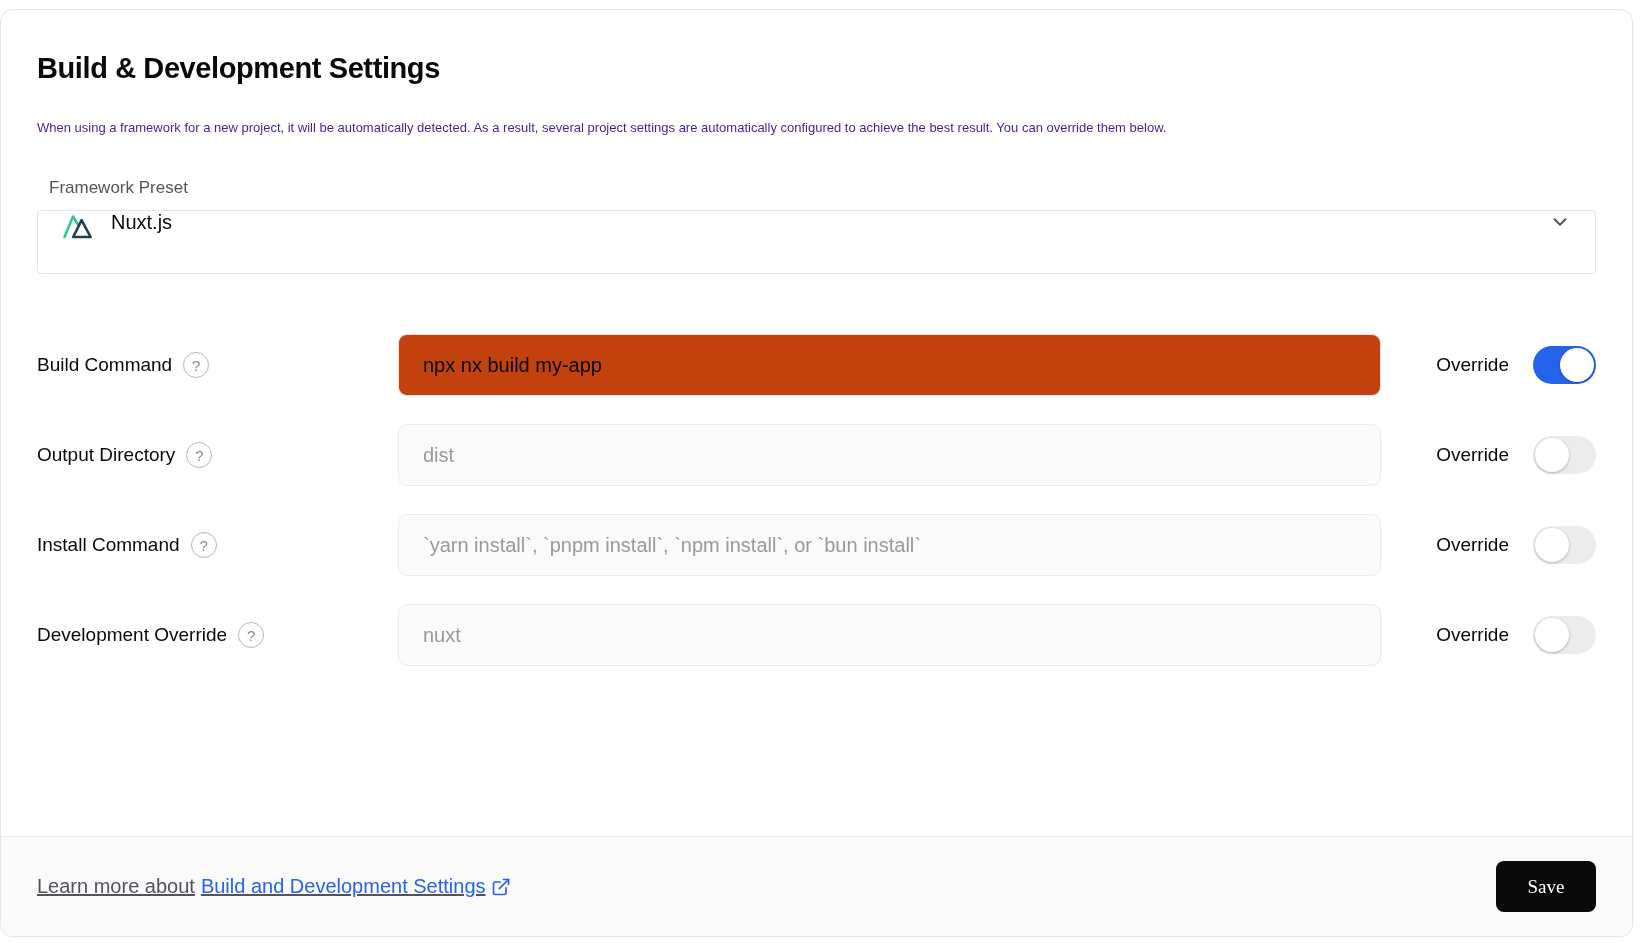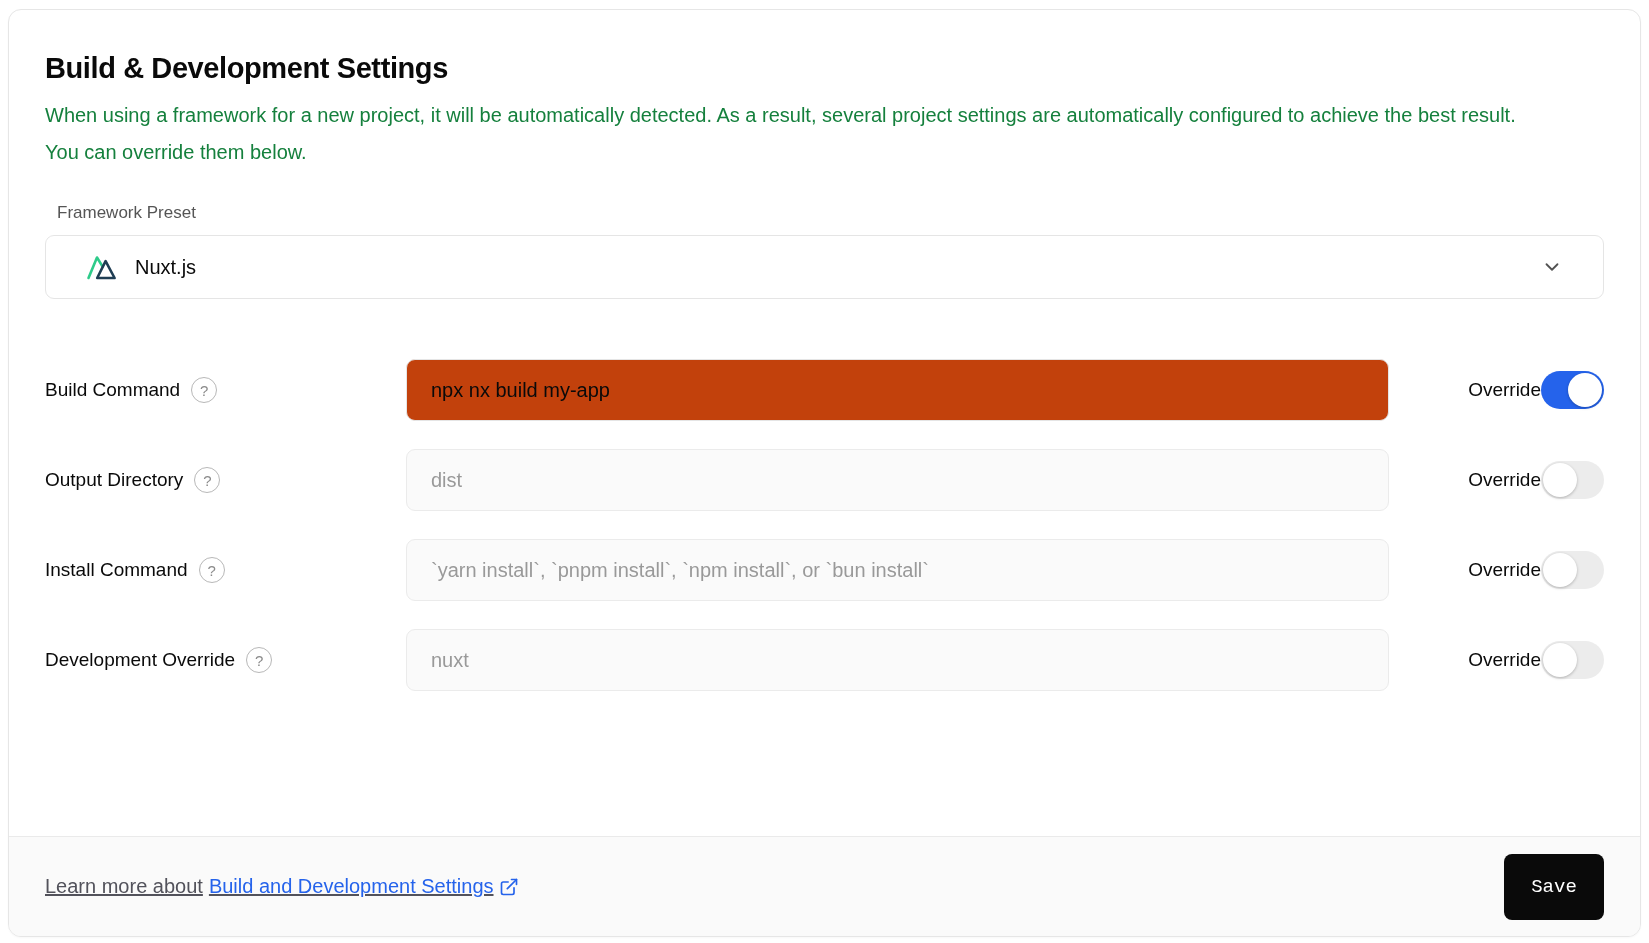--- a/index.html
+++ b/index.html
@@ -1,37 +1,37 @@
 <!DOCTYPE html>
 <html><head>
 <meta charset="utf-8">
 <style>
   * { margin:0; padding:0; box-sizing:border-box; }
   html,body { width:1649px; height:943px; background:#ffffff; font-family:"Liberation Sans", sans-serif; }
 
   .card {
-    position:absolute; left:8px; top:9px; width:1633px; height:928px;
+    position:absolute; left:0; top:9px; width:1633px; height:928px;
     background:#ffffff; border:1px solid #e6e6e6; border-radius:13px;
     box-shadow:0 1px 2px rgba(0,0,0,0.03);
     display:flex; flex-direction:column; overflow:hidden;
   }
   .card-main { padding:42px 36px 0 36px; flex:1; }
 
   .title { font-size:29px; font-weight:700; color:#0a0a0a; letter-spacing:-0.4px; }
 
   .description {
-    margin-top:12px; font-size:20px; line-height:37px; color:#15803d; max-width:1475px;
+    margin-top:24px; font-size:13px; line-height:37px; color:#4c1d95; max-width:1475px;
   }
 
   .fw-label { margin-top:32px; font-size:17px; color:#555555;margin-left:12px; }
 
   .select {
     margin-top:12px; height:64px; width:100%;
-    border:1px solid #e5e5e5; border-radius:9px; background:#ffffff;
-    display:flex; align-items:center; padding:0 40px; gap:14px; cursor:pointer;
+    border:1px solid #e5e5e5; border-radius:4px; background:#ffffff;
+    display:flex; align-items:flex-start; padding:0 24px; gap:14px; cursor:pointer;
   }
   .select-value { font-size:20px; color:#0a0a0a; }
   .select .chev { margin-left:auto; display:flex; }
 
   .rows { margin-top:66px; }
   .row { display:flex; align-items:center; margin-bottom:40px; height:50px; }
   .row-label-wrap { width:361px; display:flex; align-items:center; gap:11px; flex:0 0 auto; }
   .row-label { font-size:19px; color:#0a0a0a; }
 
   .help {
@@ -41,43 +41,43 @@
   .help::after { content:"?"; font-size:15px; color:#8a8a8a; line-height:1; }
 
   .field {
     flex:1; height:62px; border:1px solid #e5e5e5; border-radius:9px;
     padding:0 24px; font-size:20px; font-family:"Liberation Sans", sans-serif;
     color:#0a0a0a; background:#c2410c; outline:none;
   }
   .field::placeholder { color:#999999; }
   .field.disabled { background:#fafafa; border-color:#ebebeb; color:#0369a1; }
 
-  .row-controls { width:215px; flex:0 0 auto; display:flex; align-items:center; justify-content:flex-end; }
+  .row-controls { width:215px; flex:0 0 auto; display:flex; align-items:center; justify-content:flex-end; gap:24px; }
   .override-label { font-size:19px; color:#0a0a0a; }
 
   .toggle { width:63px; height:38px; border-radius:19px; position:relative; cursor:pointer; flex:0 0 auto; }
   .toggle.on  { background:#2563eb; }
   .toggle.off { background:#ececec; }
   .knob {
     position:absolute; top:2px; width:34px; height:34px; border-radius:50%;
     background:#ffffff; box-shadow:0 1px 3px rgba(0,0,0,0.25);
   }
   .toggle.on  .knob { right:2px; }
   .toggle.off .knob { left:2px; }
 
   .card-footer {
     height:100px; background:#fafafa; border-top:1px solid #eaeaea;
     display:flex; align-items:center; justify-content:space-between; padding:0 36px;
   }
   .learn { font-size:20px; color:#52525b; display:flex; align-items:center; gap:6px;text-decoration:underline; }
   .learn a { color:#2563eb; text-decoration:none; display:inline-flex; align-items:center; gap:5px; cursor:pointer;justify-content:space-between; }
 
   .save-btn {
-    width:100px; height:66px; background:#0a0a0a; color:#ffffff; border:none;
-    border-radius:8px; font-size:19px; font-family:Liberation Mono, monospace;
+    width:100px; height:51px; background:#0a0a0a; color:#ffffff; border:none;
+    border-radius:8px; font-size:19px; font-family:Liberation Serif, serif;
     font-weight:500; cursor:pointer;
   }
 
   svg { display:block; }
 </style>
 </head>
 <body>
 
 <div class="card">
   <div class="card-main">

